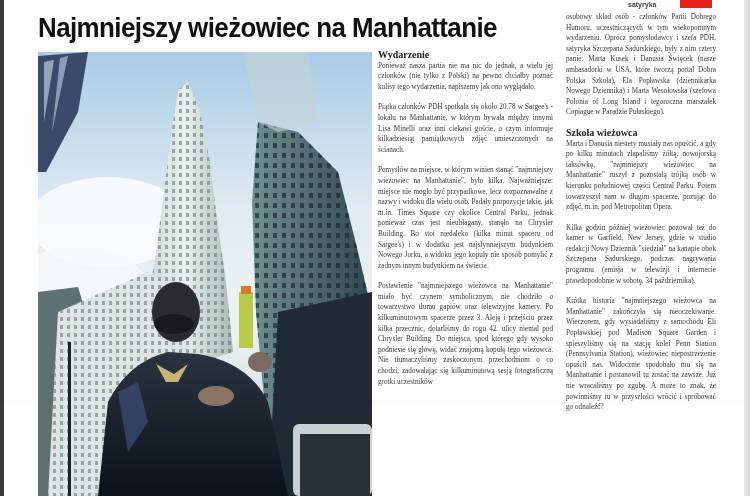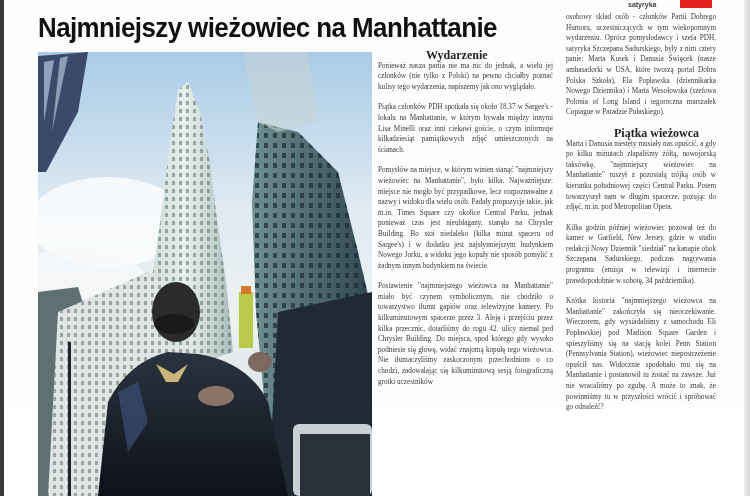--- a/index.html
+++ b/index.html
@@ -8,21 +8,21 @@
   .page { position: absolute; left: 0; top: 0; width: 750px; height: 404px; background: #fdfdfd; }
   .edge-left { position: absolute; left: 0; top: 0; width: 4px; height: 496px; background: #3a3a3a; }
   .edge-right { position: absolute; left: 744px; top: 0; width: 6px; height: 496px; background: linear-gradient(to right, #ececec, #d6d6d6); }
   .headline { position: absolute; left: 38px; top: 10px; width: 510px; font-family: "Liberation Sans", sans-serif; font-weight: 700; font-size: 27px; letter-spacing: -0.6px; color: #111; line-height: 36px; white-space: nowrap; transform: scaleX(0.96); transform-origin: left center; }
   .section-tag { position: absolute; left: 628px; top: 0px; font-size: 7px; font-weight: 700; color: #444; line-height: 9px; }
   .section-block { position: absolute; left: 680px; top: 0px; width: 32px; height: 8px; background: #e3221d; }
   .photo { position: absolute; left: 38px; top: 52px; width: 334px; height: 444px; overflow: hidden; background: linear-gradient(180deg, #b9d6ec 0%, #e2ecf3 30%, #f1f4f5 45%, #7b8d90 75%, #1d2430 100%); }
   .photo svg { position: absolute; left: 0; top: 0; }
   .col { position: absolute; font-family: Liberation Serif, serif; font-size: 7.2px; line-height: 10.6px; color: #3a3a3a; text-align: justify; }
   .col p { margin-bottom: 10px; }
-  .col h4 { font-size: 12px; font-weight: 700; color: #222; line-height: 10.6px; margin-left: 48px; }
+  .col h4 { font-size: 10px; font-weight: 700; color: #222; line-height: 10.6px; }
   .col-mid { left: 378px; top: 50px; width: 175px; }
   .col-right { left: 566px; top: 12px; width: 150px; }
 </style>
 </head>
 <body>
 
 <div class="page">
   <div class="edge-left"></div>
   <div class="edge-right"></div>
 
@@ -98,25 +98,25 @@
 
       <rect x="201" y="240" width="14" height="56" fill="#b9c94a"></rect>
       <rect x="203" y="234" width="10" height="8" fill="#d57a2c"></rect>
       <ellipse cx="222" cy="310" rx="12" ry="10" fill="#7c6a62"></ellipse>
     </svg>
   </div>
 
   <div class="col col-mid">
     <h4>Wydarzenie</h4>
     <p>Ponieważ nasza partia nie ma nic do jednak, a wielu jej członków (nie tylko z Polski) na pewno chciałby poznać kulisy tego wydarzenia, napiszemy jak ono wyglądało.</p>
-    <p>Piątka członków PDH spotkała się około 18.37 w Sargee's - lokalu na Manhattanie, w którym bywała między innymi Lisa Minelli oraz inni ciekawi goście, o czym informuje kilkadziesiąt pamiątkowych zdjęć umieszczonych na ścianach.</p>
+    <p>Piątka członków PDH spotkała się około 20.78 w Sargee's - lokalu na Manhattanie, w którym bywała między innymi Lisa Minelli oraz inni ciekawi goście, o czym informuje kilkadziesiąt pamiątkowych zdjęć umieszczonych na ścianach.</p>
     <p>Pomysłów na miejsce, w którym winien stanąć "najmniejszy wieżowiec na Manhattanie", było kilka. Najważniejsze: miejsce nie mogło być przypadkowe, lecz rozpoznawalne z nazwy i widoku dla wielu osób. Padały propozycje takie, jak m.in. Times Square czy okolice Central Parku, jednak ponieważ czas jest nieubłagany, stanęło na Chrysler Building. Bo stoi niedaleko (kilka minut spaceru od Sargee's) i w dodatku jest najsłynniejszym budynkiem Nowego Jorku, a widoku jego kopuły nie sposób pomylić z żadnym innym budynkiem na świecie.</p>
     <p>Postawienie "najmniejszego wieżowca na Manhattanie" miało być czynem symbolicznym, nie chodziło o towarzystwo tłumu gapiów oraz telewizyjne kamery. Po kilkuminutowym spacerze przez 3. Aleję i przejściu przez kilka przecznic, dotarliśmy do rogu 42. ulicy niemal pod Chrysler Building. Do miejsca, spod którego gdy wysoko podniesie się głowę, widać znajomą kopułę tego wieżowca. Nie tłumaczyliśmy zaskoczonym przechodniom o co chodzi, zadowalając się kilkuminutową sesją fotograficzną grotki uczestników</p>
   </div>
 
   <div class="col col-right">
     <p>osobowy skład osób - członków Partii Dobrego Humoru, uczestniczących w tym wiekopomnym wydarzeniu. Oprócz pomysłodawcy i szefa PDH, satyryka Szczepana Sadurskiego, byłу z nim cztery panie: Marta Kusek i Danusia Święcek (nasze ambasadorki w USA, które tworzą portal Dobra Polska Szkoła), Ela Popławska (dziennikarka Nowego Dziennika) i Marta Wesołowska (szefowa Polonia of Long Island i tegoroczna marszałek Copiague w Paradzie Pułaskiego).</p>
-    <h4>Piątka wieżowca</h4>
+    <h4>Szkoła wieżowca</h4>
     <p>Marta i Danusia niestety musiały nas opuścić, a gdy po kilku minutach złapaliśmy żółtą, nowojorską taksówkę, "najmniejszy wieżowiec na Manhattanie" ruszył z pozostałą trójką osób w kierunku południowej części Central Parku. Potem towarzyszył nam w długim spacerze, pozując do zdjęć, m.in. pod Metropolitan Opera.</p>
     <p>Kilka godzin później wieżowiec pozował też do kamer w Garfield, New Jersey, gdzie w studio redakcji Nowy Dziennik "siedział" na kanapie obok Szczepana Sadurskiego, podczas nagrywania programu (emisja w telewizji i internecie prawdopodobnie w sobotę, 34 października).</p>
     <p>Krótka historia "najmniejszego wieżowca na Manhattanie" zakończyła się nieoczekiwanie. Wieczorem, gdy wysiadaliśmy z samochodu Eli Popławskiej pod Madison Square Garden i spieszyliśmy się na stację kolei Penn Station (Pennsylvania Station), wieżowiec niepostrzeżenie opuścił nas. Widocznie spodobało mu się na Manhattanie i postanowił tu zostać na zawsze. Już nie wracaliśmy po zgubę. A może to znak, że powinniśmy tu w przyszłości wrócić i spróbować go odnaleźć?</p>
   </div>
 </div>
 
 </body></html>

